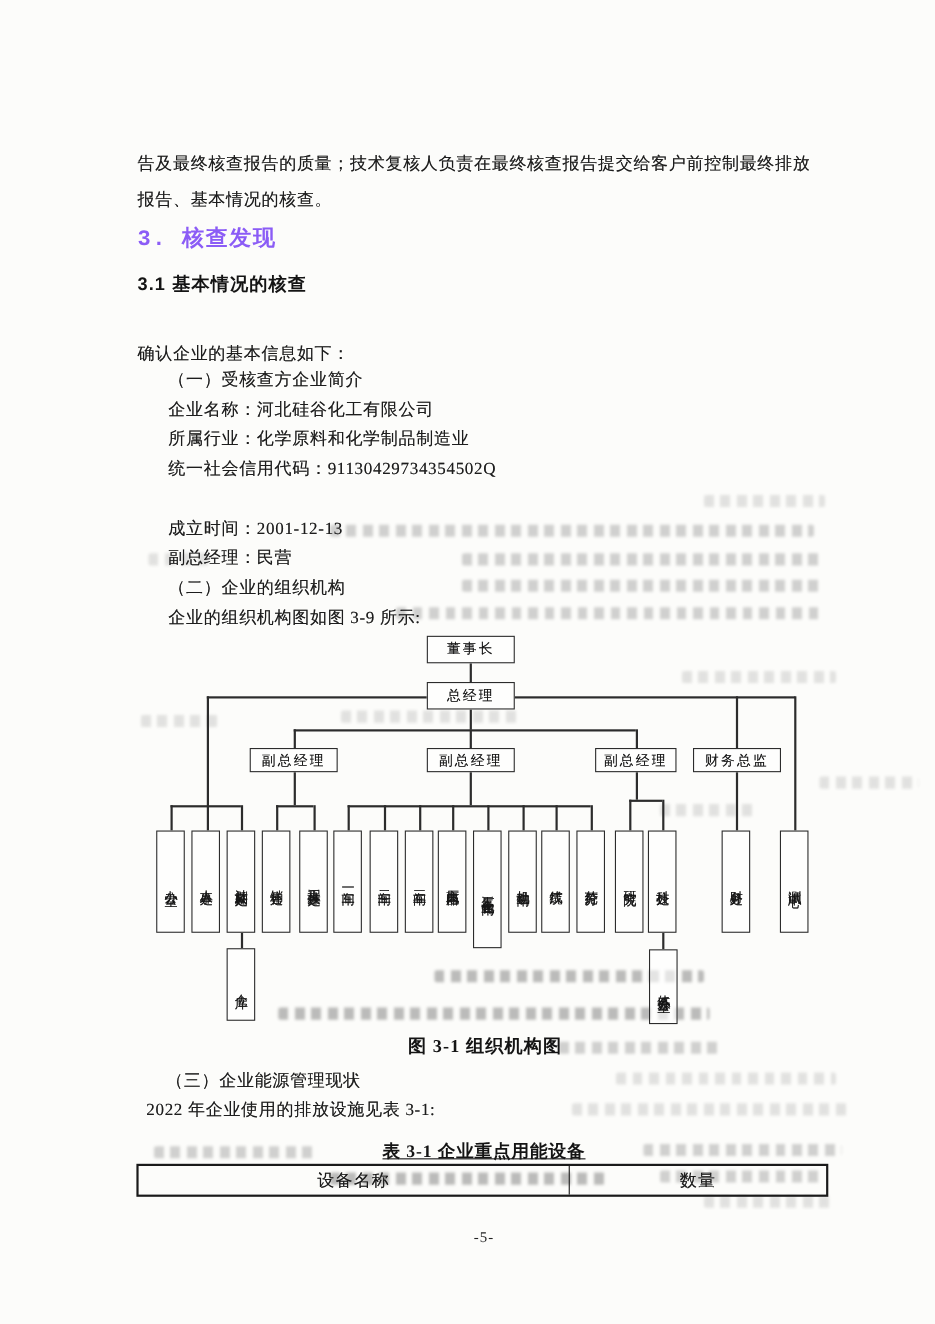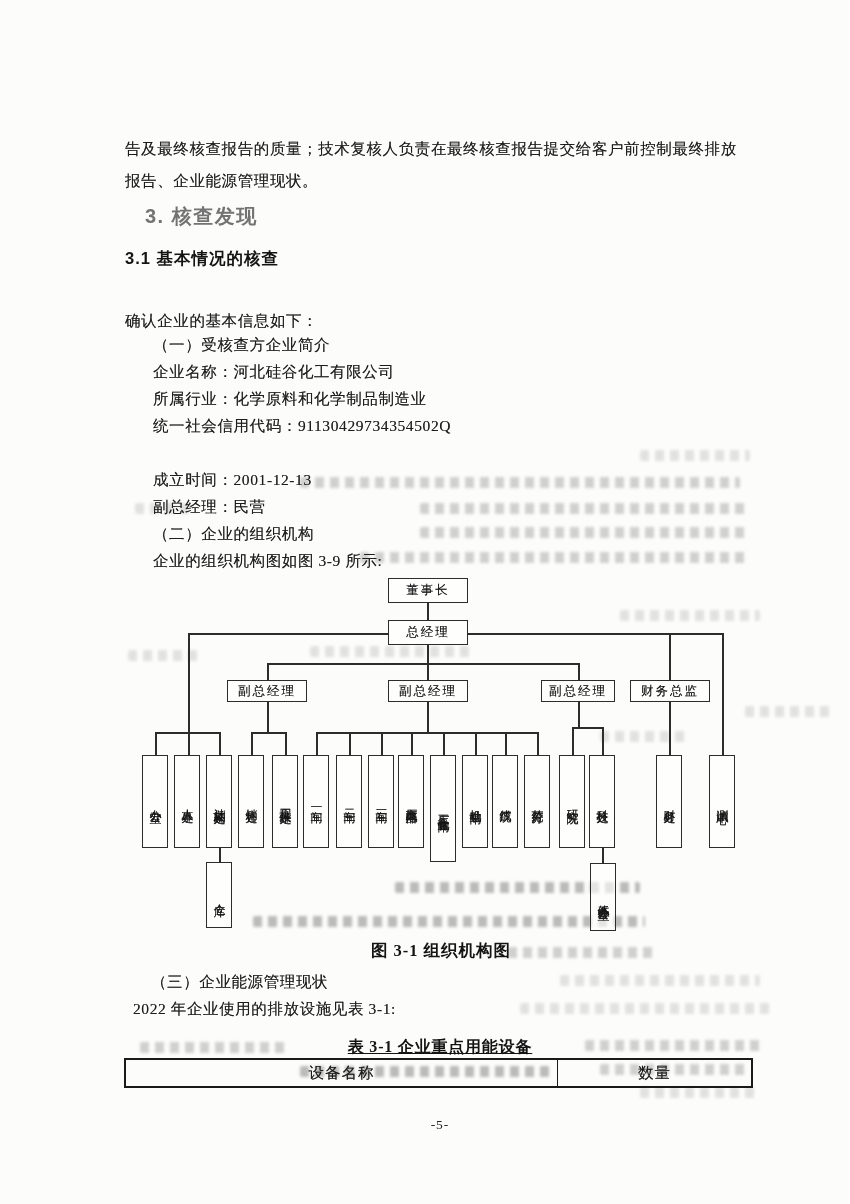--- a/index.html
+++ b/index.html
@@ -4,43 +4,43 @@
 <style>
   html,body{margin:0;padding:0;background:#e8e8e6;}
   .page{
     position:relative;width:850px;height:1204px;margin:0 auto;
     background:#fcfcfa;overflow:hidden;
     font-family:"Liberation Serif","DejaVu Serif",serif;color:#1f1f1f;
   }
   
   .t{position:absolute;font-size:15.5px;letter-spacing:.6px;white-space:nowrap;
      color:#1d1d1d;text-shadow:0 0 .5px rgba(20,20,20,.55);}
-  .h1{position:absolute;font-family:Liberation Sans, sans-serif;
-      font-weight:bold;font-size:20px;letter-spacing:1.5px;white-space:nowrap;color:#737373;margin-left:20px;}
+  .h1{position:absolute;font-family:Liberation Mono, monospace;
+      font-weight:bold;font-size:20px;letter-spacing:1.5px;white-space:nowrap;color:#8b5cf6;}
   .h2{position:absolute;font-family:"Liberation Sans","DejaVu Sans",sans-serif;
       font-weight:bold;font-size:16.5px;letter-spacing:1px;white-space:nowrap;color:#141414;}
   
   #chart{position:absolute;left:0;top:575px;width:850px;height:400px;}
   .obox{position:absolute;border:1.5px solid #2c2c2c;background:rgba(255,255,255,.6);
         display:flex;align-items:center;justify-content:center;
         font-size:12.5px;letter-spacing:2px;color:#161616;
         text-shadow:0 0 .5px rgba(20,20,20,.5);box-sizing:border-box;}
   .vbox{writing-mode:vertical-rl;text-orientation:upright;letter-spacing:1px;
         font-size:12px;padding:2px 0;}
   .hl,.vl{position:absolute;background:#2c2c2c;}
   .hl{height:1.5px;} .vl{width:1.5px;}
   .fig-caption{position:absolute;left:441px;top:365px;transform:translateX(-50%);
       font-weight:bold;font-size:16.5px;letter-spacing:1px;white-space:nowrap;color:#141414;}
   
   #dev-table{position:absolute;left:124px;top:1058px;width:629px;height:30px;
       border:2px solid #1a1a1a;box-sizing:border-box;display:flex;}
   #dev-table .cell{display:flex;align-items:center;justify-content:center;
       font-size:15.5px;letter-spacing:1px;color:#1a1a1a;
       text-shadow:0 0 .5px rgba(20,20,20,.55);}
-  #dev-table .c1{width:432px;border-right:1.5px solid #1a1a1a;box-sizing:border-box;}
+  #dev-table .c1{width:392px;border-right:1.5px solid #1a1a1a;box-sizing:border-box;}
   #dev-table .c2{flex:1;}
   .table-title{position:absolute;left:440px;top:1037px;transform:translateX(-50%);
       font-weight:bold;font-size:16px;letter-spacing:.8px;white-space:nowrap;color:#141414;text-decoration:underline;}
   .page-num{position:absolute;left:440px;top:1117px;transform:translateX(-50%);
       font-size:13.5px;letter-spacing:1px;color:#222;}
   
   .sm{position:absolute;height:11px;border-radius:2px;opacity:.30;filter:blur(1.5px);
       background-image:repeating-linear-gradient(90deg,rgba(60,60,60,.75) 0 9px,transparent 9px 15px);}
   .sm.dk{opacity:.45;}
   .sm.lt{opacity:.18;}
@@ -68,21 +68,21 @@
     <i class="sm lt" style="left:560px;top:975px;width:200px"></i>
     <i class="sm lt" style="left:520px;top:1003px;width:250px"></i>
     <i class="sm" style="left:140px;top:1042px;width:150px"></i>
     <i class="sm" style="left:585px;top:1040px;width:180px"></i>
     <i class="sm dk" style="left:300px;top:1066px;width:250px"></i>
     <i class="sm" style="left:600px;top:1064px;width:150px"></i>
     <i class="sm lt" style="left:640px;top:1087px;width:120px"></i>
   </div>
 
   <div class="t" style="left:125px;top:139px">告及最终核查报告的质量；技术复核人负责在最终核查报告提交给客户前控制最终排放</div>
-  <div class="t" style="left:125px;top:171px">报告、企业能源管理现状。</div>
+  <div class="t" style="left:125px;top:171px">报告、基本情况的核查。</div>
 
   <div class="h1" style="left:125px;top:203px">3. 核查发现</div>
   <div class="h2" style="left:125px;top:248px">3.1 基本情况的核查</div>
 
   <div class="t" style="left:125px;top:311px">确认企业的基本信息如下：</div>
 
   <div class="t" style="left:153px;top:335px">（一）受核查方企业简介</div>
   <div class="t" style="left:153px;top:362px">企业名称：河北硅谷化工有限公司</div>
   <div class="t" style="left:153px;top:389px">所属行业：化学原料和化学制品制造业</div>
   <div class="t" style="left:153px;top:416px">统一社会信用代码：91130429734354502Q</div>

